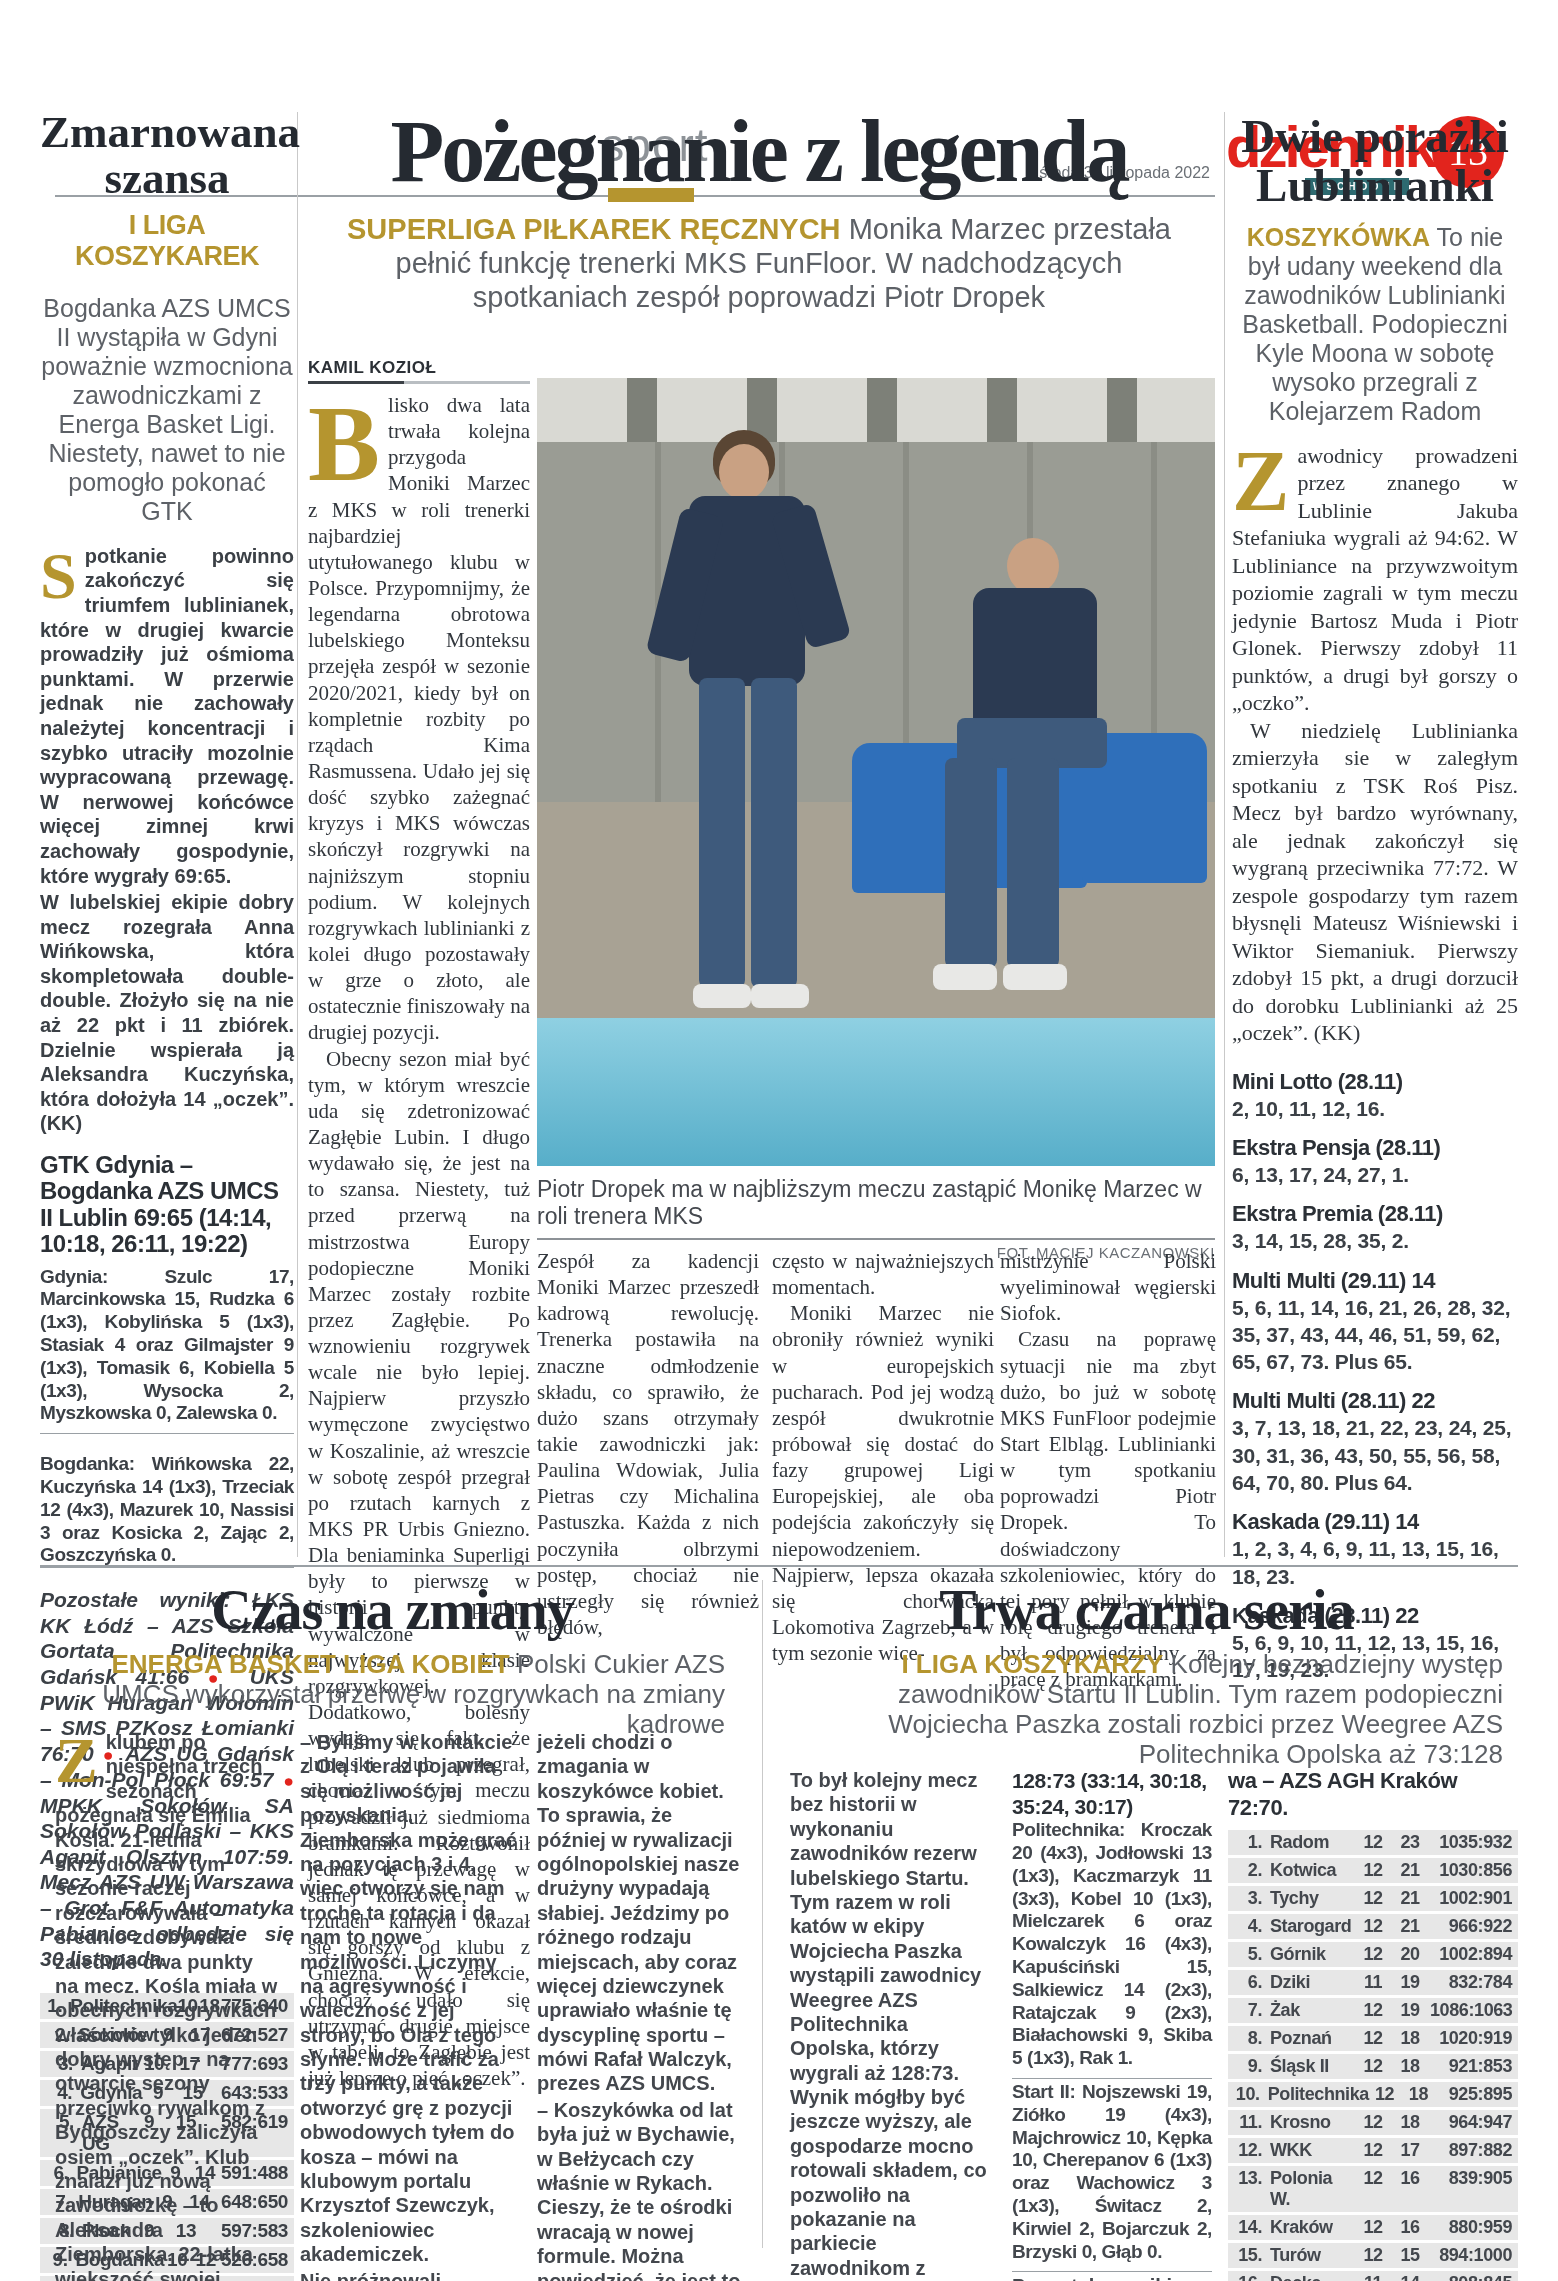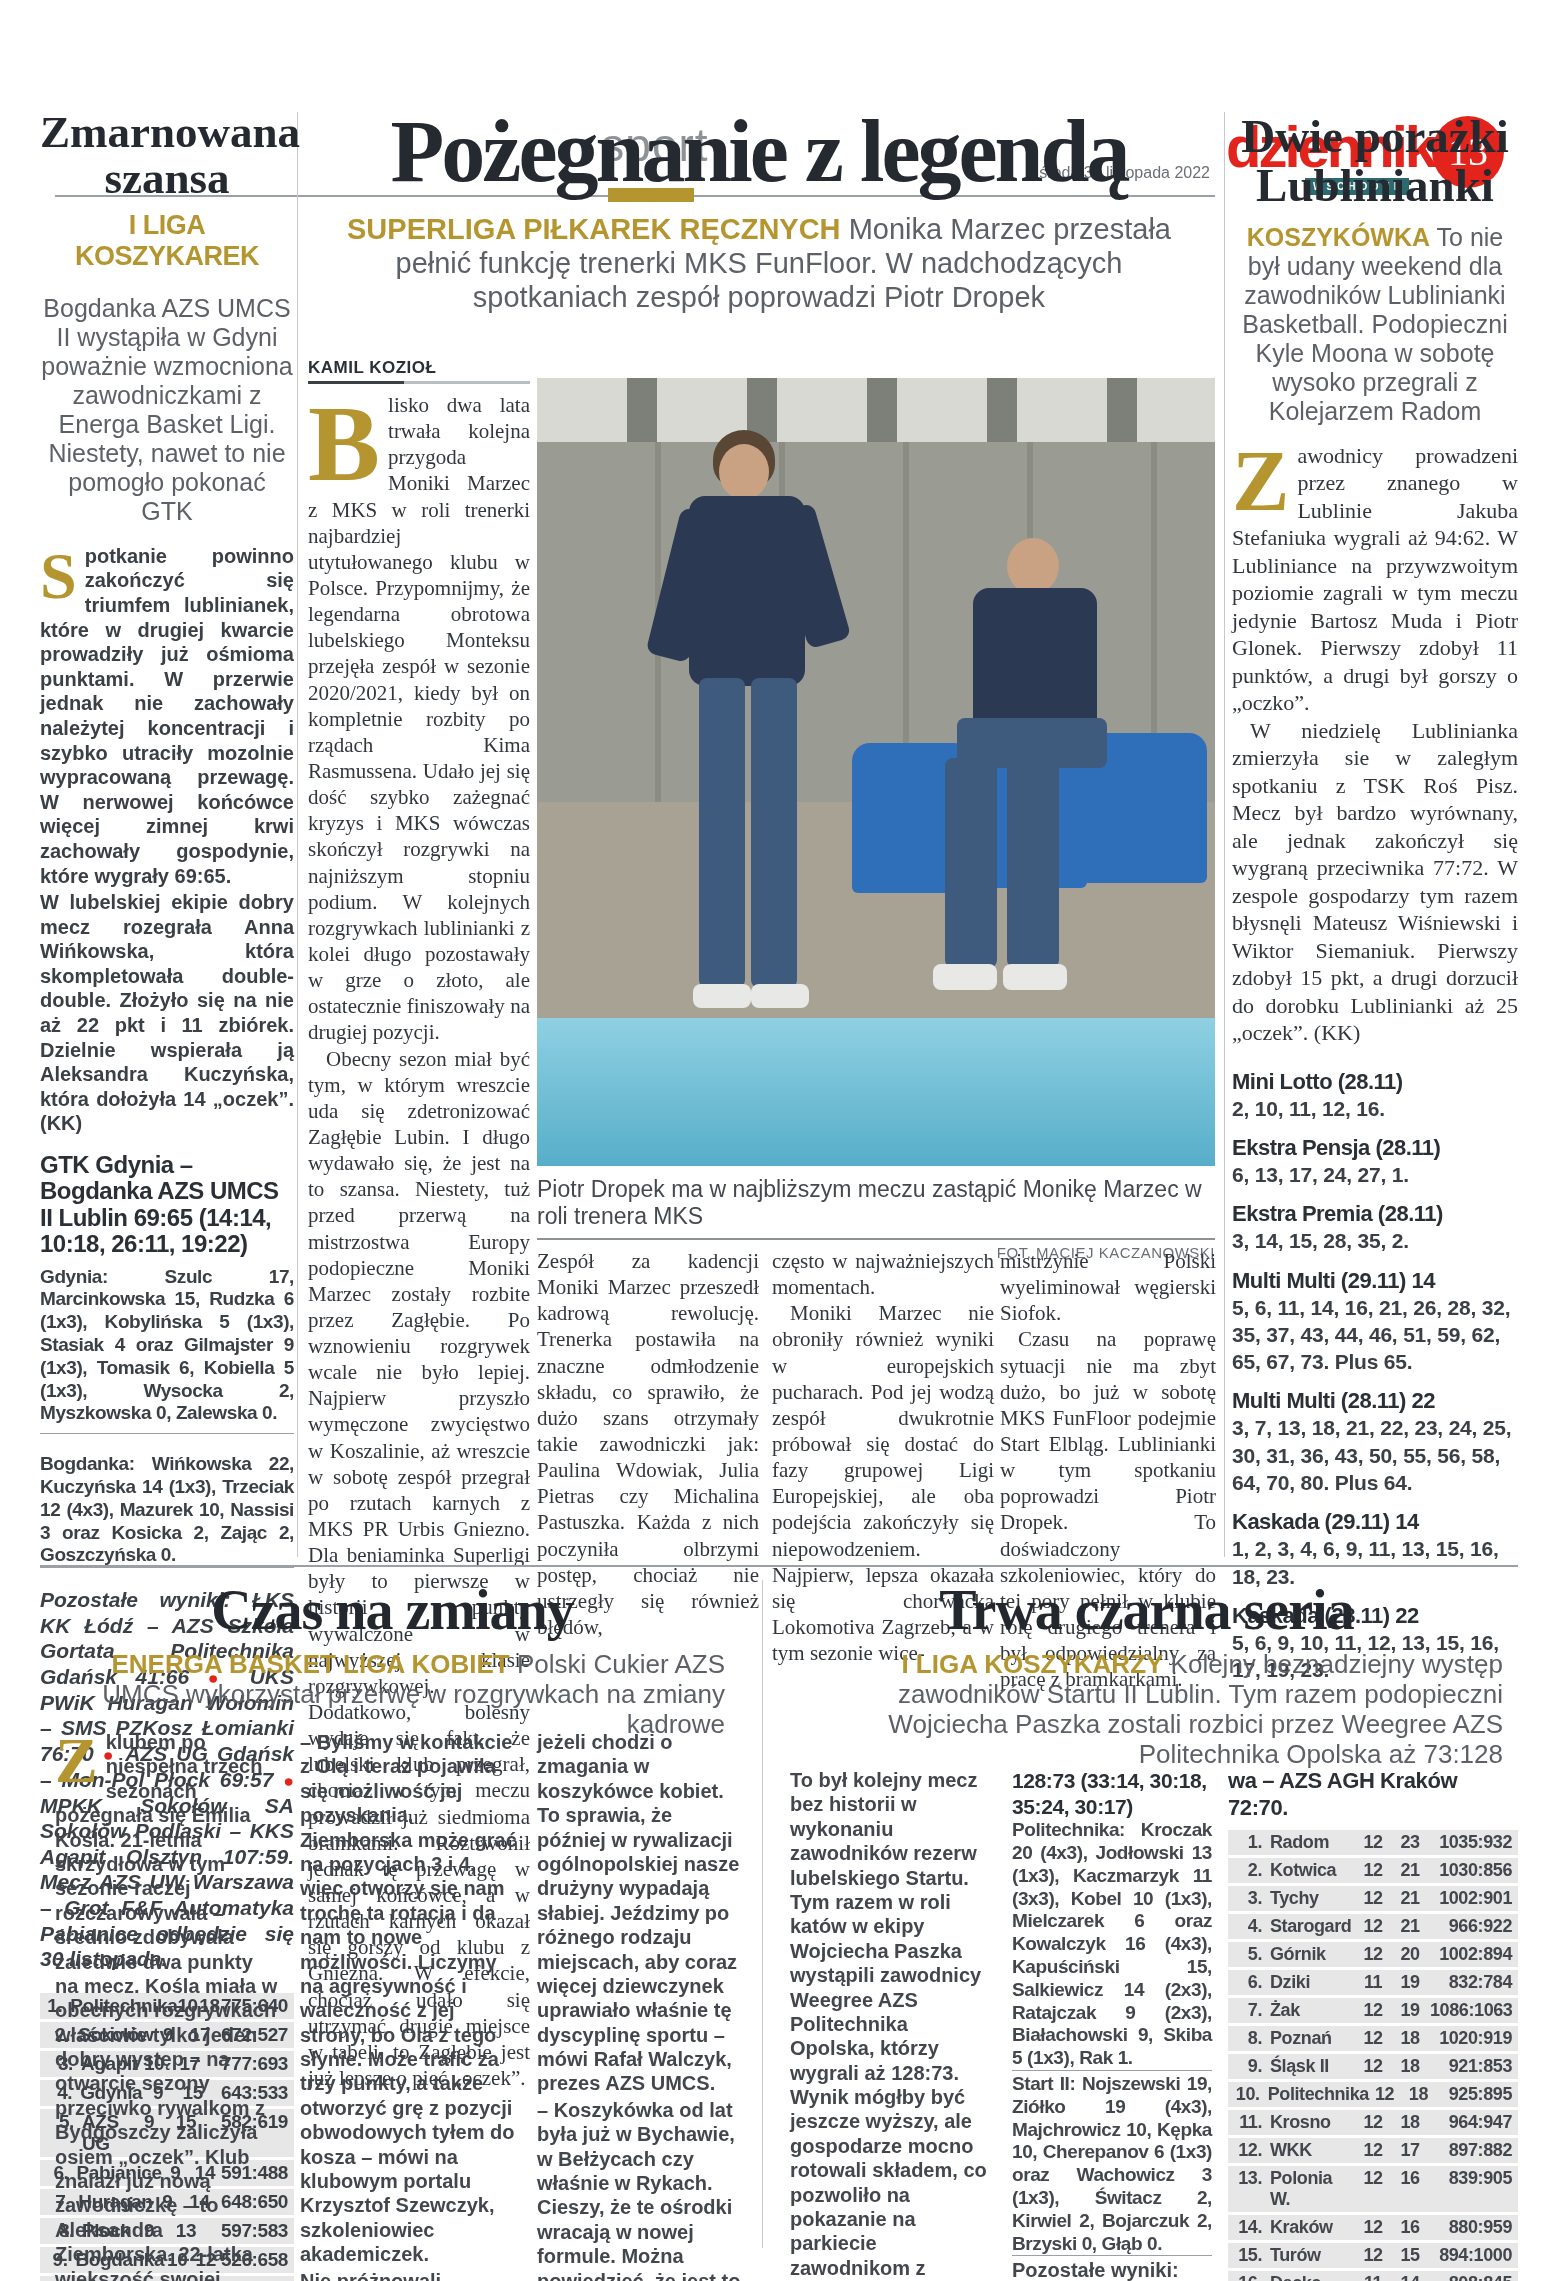--- a/index.html
+++ b/index.html
@@ -120,21 +120,21 @@
 
   
   #bot-rule{position:absolute;left:40px;top:1565px;width:1478px;height:2px;background:#9aa0a5;}
   .bot-title{position:absolute;text-align:center;font-size:56px;font-weight:700;letter-spacing:-1px;color:#23272e;}
   .bot-sub{position:absolute;text-align:right;font-size:26px;line-height:1.15;color:#5d6167;}
   .bcol{position:absolute;font-size:20px;line-height:1.22;font-weight:700;color:#43474d;text-align:left;}
   .bcol p{margin:0 0 2px 0;}
   .b-drop{font-size:64px;}
   .score-line{font-size:21px;font-weight:700;letter-spacing:-0.4px;color:#2b3036;}
   .b-roster{font-size:19px;font-weight:700;letter-spacing:-0.4px;line-height:1.2;margin-top:8px;
-    border-bottom:1px solid #9aa0a5;text-align:justify;}
+    padding-bottom:8px;border-bottom:1px solid #9aa0a5;text-align:justify;}
   .b-results{font-size:20px;font-weight:700;line-height:1.2;margin-top:8px;text-align:left;}
   .tbl-intro{font-size:22px;font-weight:700;letter-spacing:-0.4px;color:#2b3036;}
   #br-table .trow{line-height:21px;font-size:18px;}
 </style>
 </head>
 <body>
 
 <div id="page">
 
   <div class="head-rule"></div>

